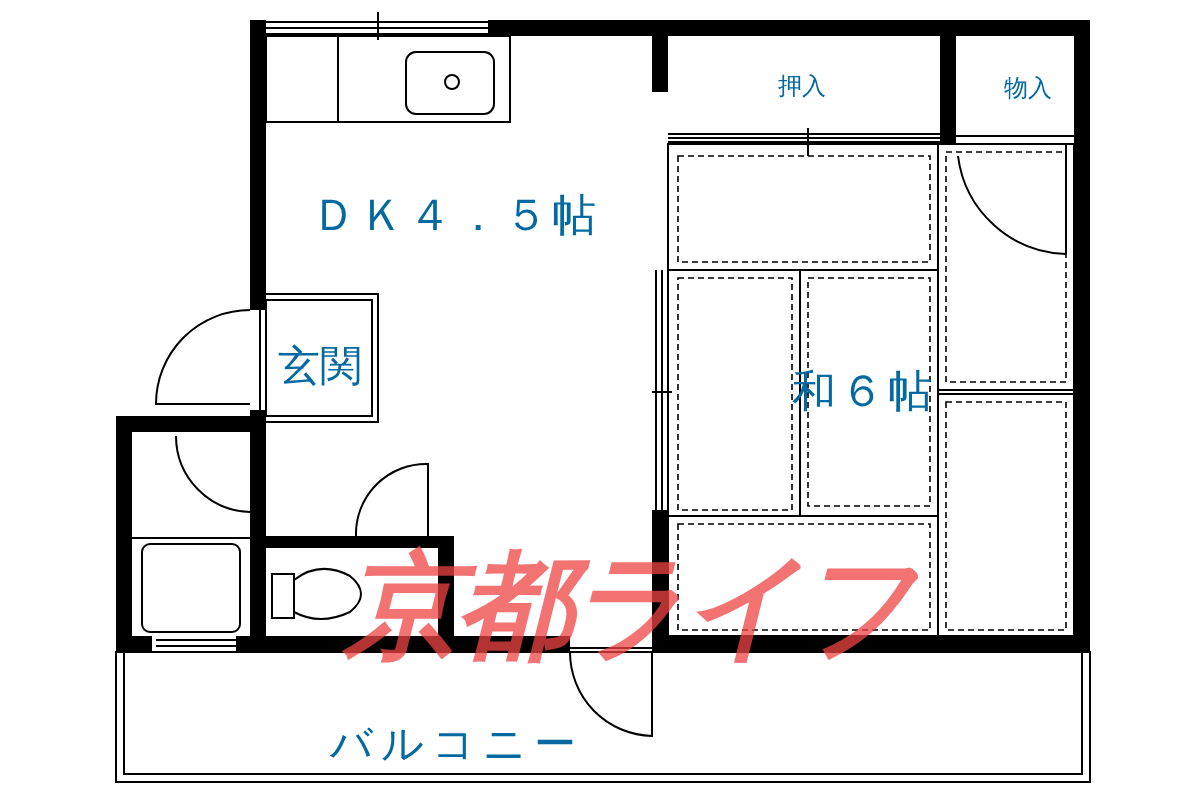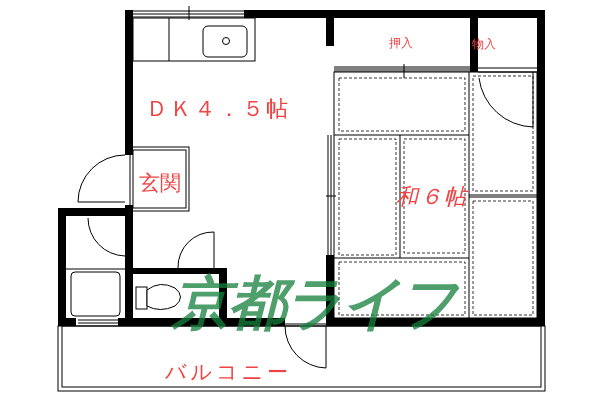--- a/index.html
+++ b/index.html
@@ -1,22 +1,22 @@
 <!DOCTYPE html>
 <html><head>
   <meta charset="utf-8">
   <style>
     html, body { margin: 0; padding: 0; background: #ffffff; }
     body { width: 600px; height: 400px; position: relative; overflow: hidden; font-family: "DejaVu Sans", sans-serif; }
     #plan { position: absolute; left: 0; top: 0; width: 600px; height: 400px; }
-    .lbl { position: absolute; color: #ef4444; white-space: nowrap; line-height: 1; }
+    .lbl { position: absolute; color: #0369a1; white-space: nowrap; line-height: 1; }
     .lbl-big { font-size: 22px; letter-spacing: 2px; }
     .lbl-mid { font-size: 21px; }
     .lbl-sm { font-size: 12px; }
-    .watermark { position: absolute; left: 172px; top: 265px; font-size: 58px; font-weight: bold; color: #15803d; opacity: 0.75; letter-spacing: -2px; font-style: italic; }
+    .watermark { position: absolute; left: 172px; top: 265px; font-size: 58px; font-weight: bold; color: #ef4444; opacity: 0.75; letter-spacing: -2px; font-style: italic; }
   </style>
 </head>
 <body>
 
 <svg id="plan" viewBox="0 0 600 400" xmlns="http://www.w3.org/2000/svg">
 
   <g fill="#000">
 
     <rect x="125" y="10" width="8" height="8"></rect>
     <rect x="244" y="10" width="301" height="8"></rect>
@@ -116,18 +116,18 @@
   <g stroke="#000" fill="none" stroke-width="1">
     <rect x="62" y="326" width="479" height="61"></rect>
     <rect x="58" y="326" width="487" height="65"></rect>
   </g>
   <path d="M285,326 A42,42 0 0 0 326,368 L326,326" stroke="#000" fill="none" stroke-width="1"></path>
   <line x1="285" y1="324" x2="326" y2="324" stroke="#000" stroke-width="1"></line>
 </svg>
 
 <div class="watermark">京都ライフ</div>
 
-<div class="lbl lbl-big" style="left:146px;top:98px;">ＤＫ４．５帖</div>
-<div class="lbl lbl-big" style="left:396px;top:186px;font-style:italic;">和６帖</div>
+<div class="lbl lbl-big" style="left:156px;top:98px;">ＤＫ４．５帖</div>
+<div class="lbl lbl-big" style="left:396px;top:186px;">和６帖</div>
 <div class="lbl lbl-sm" style="left:389px;top:37px;">押入</div>
-<div class="lbl lbl-sm" style="left:472px;top:38px;">物入</div>
+<div class="lbl lbl-sm" style="left:502px;top:38px;">物入</div>
 <div class="lbl lbl-mid" style="left:139px;top:173px;">玄関</div>
 <div class="lbl lbl-mid" style="left:165px;top:362px;letter-spacing:4px;">バルコニー</div>
 
 </body></html>

